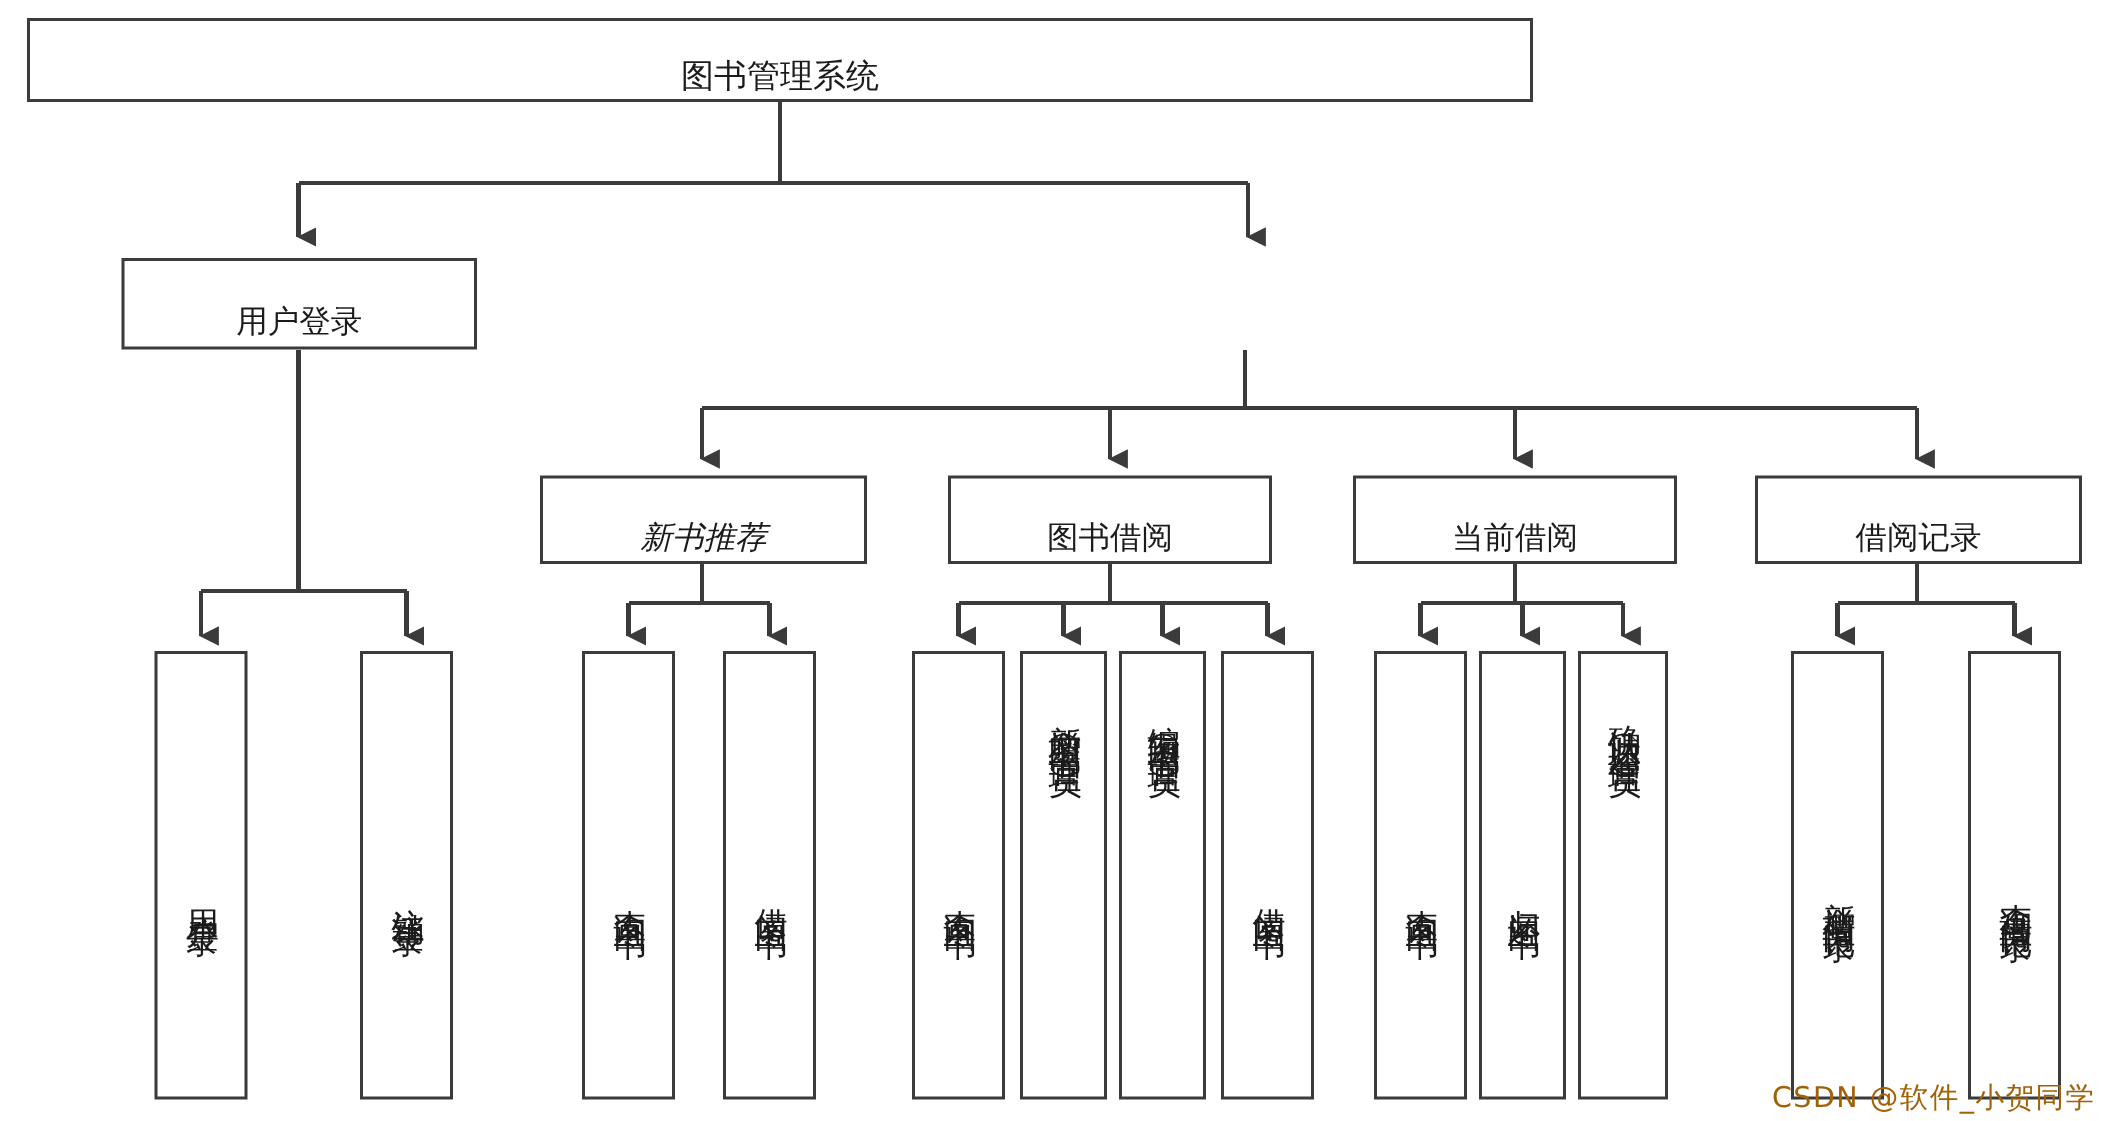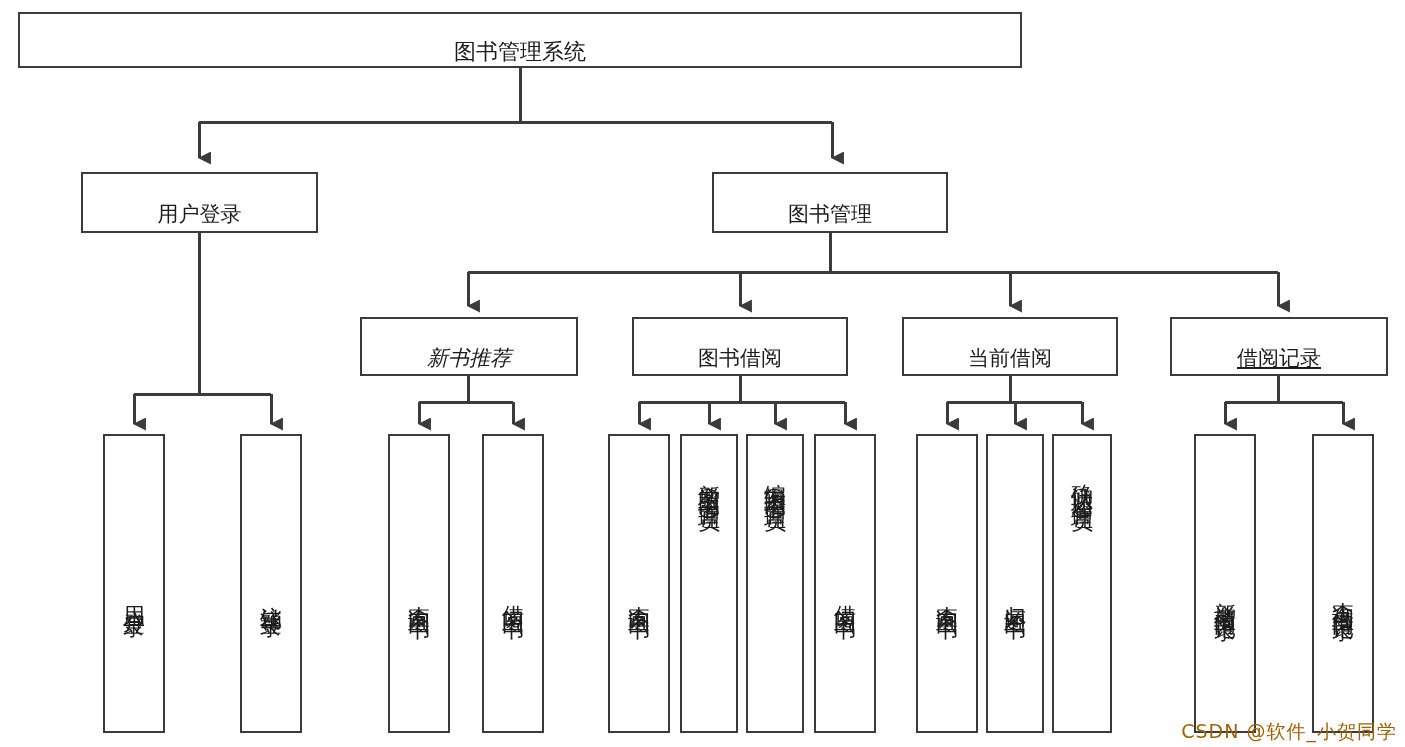--- a/index.html
+++ b/index.html
@@ -137,37 +137,34 @@
   </svg>
 
   <div class="node h root" style="left:18px; top:12px; width:1004px; height:56px;">
     <span class="lbl">图书管理系统</span>
   </div>
 
   <div class="node h" style="left:81px; top:172px; width:237px; height:61px;">
     <span class="lbl">用户登录</span>
   </div>
 
-  <div class="node h" style="left:712px; top:172px; width:236px; height:61px;">
-    <span class="lbl">图书管理</span>
-  </div>
 
   <div class="node h" style="left:360px; top:317px; width:218px; height:59px;font-style:italic;">
     <span class="lbl">新书推荐</span>
   </div>
 
   <div class="node h" style="left:902px; top:317px; width:216px; height:59px;">
     <span class="lbl">当前借阅</span>
   </div>
 
   <div class="node h" style="left:632px; top:317px; width:216px; height:59px;">
     <span class="lbl">图书借阅</span>
   </div>
 
-  <div class="node h" style="left:1170px; top:317px; width:218px; height:59px;text-decoration:underline;">
+  <div class="node h" style="left:1170px; top:317px; width:218px; height:59px;">
     <span class="lbl">借阅记录</span>
   </div>
 
   <div class="node v mid" style="left:103px; top:434px; width:62px; height:299px;">
     <span class="lbl">用户登录</span>
   </div>
 
   <div class="node v mid" style="left:240px; top:434px; width:62px; height:299px;">
     <span class="lbl">注销登录</span>
   </div>

